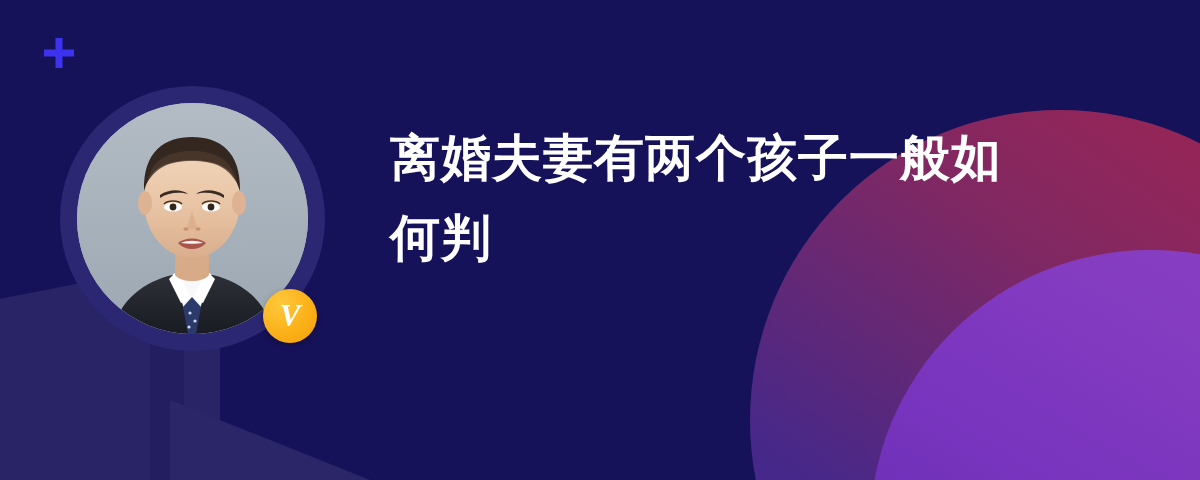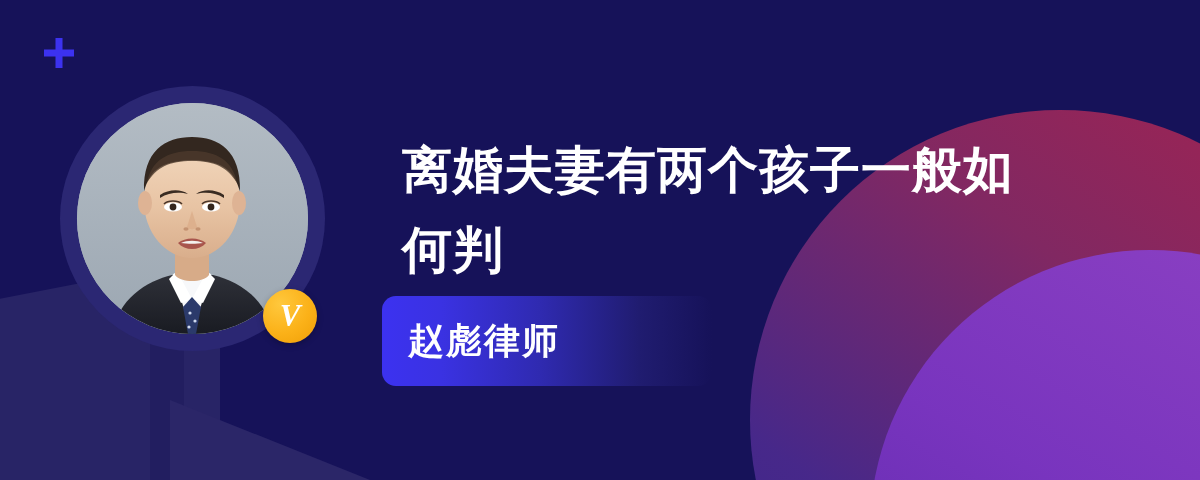--- a/index.html
+++ b/index.html
@@ -139,21 +139,21 @@
   }
 
   
   .content {
     position: absolute;
     left: 390px;
     top: 118px;
     width: 700px;
   }
   .headline {
-    margin: 12px;
+    margin: 0;
     color: #ffffff;
     font-size: 50px;
     font-weight: bold;
     line-height: 80px;
     letter-spacing: 1px;
     width: 660px;
     white-space: normal;
   }
 
   .name-button {
@@ -264,17 +264,14 @@
     </div>
     <span class="verified-badge">
       <span class="v-glyph">V</span>
     </span>
   </div>
 
   <div class="content">
     <h1 class="headline">离婚夫妻有两个孩子一般如何判</h1>
   </div>
 
-  <button class="name-button">
-    <span class="name-text">赵彪律师</span>
-  </button>
 
 </div>
 
 </body></html>

